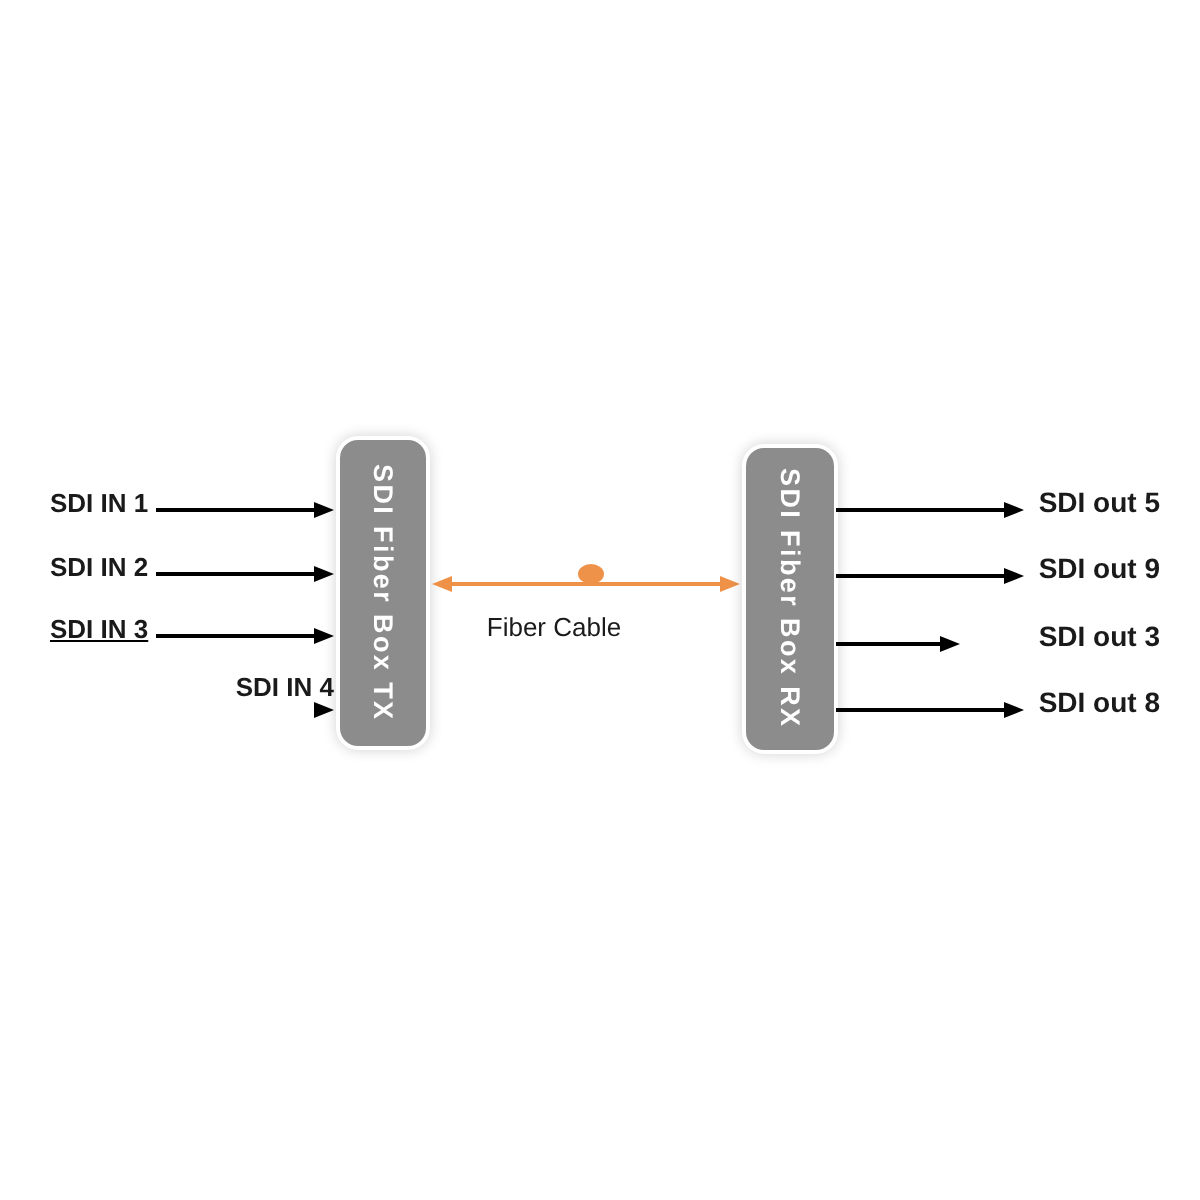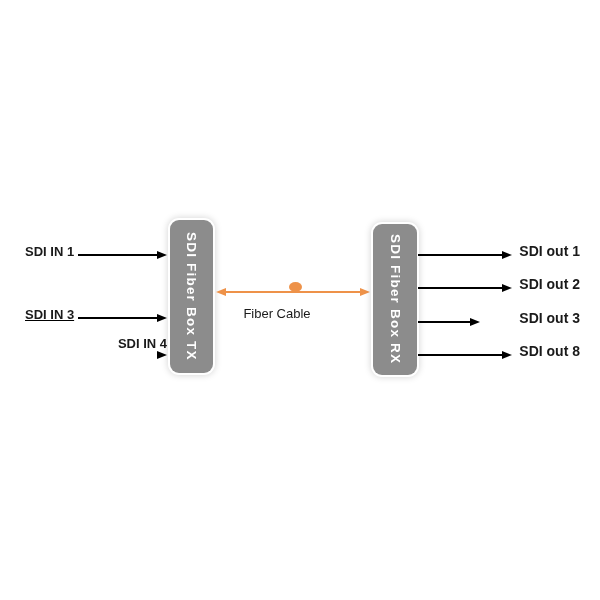--- a/index.html
+++ b/index.html
@@ -126,20 +126,27 @@
 
 <div class="canvas">
 
   <div class="io-row in in1">
     <span class="io-label">SDI IN 1</span>
     <span class="h-arrow">
       <span class="h-line"></span>
       <span class="head-right"></span>
     </span>
   </div>
+  <div class="io-row in in2">
+    <span class="io-label">SDI IN 2</span>
+    <span class="h-arrow">
+      <span class="h-line"></span>
+      <span class="head-right"></span>
+    </span>
+  </div>
   <div class="io-row in in3">
     <span class="io-label">SDI IN 3</span>
     <span class="h-arrow">
       <span class="h-line"></span>
       <span class="head-right"></span>
     </span>
   </div>
   <div class="io-row in in4">
     <span class="io-label">SDI IN 4</span>
     <span class="h-arrow">
@@ -162,28 +169,28 @@
 
   <div class="device-box rx">
     <span class="device-label">SDI Fiber Box RX</span>
   </div>
 
   <div class="io-row out out1">
     <span class="h-arrow">
       <span class="h-line"></span>
       <span class="head-right"></span>
     </span>
-    <span class="io-label">SDI out 1</span>
+    <span class="io-label">SDI out 5</span>
   </div>
   <div class="io-row out out2">
     <span class="h-arrow">
       <span class="h-line"></span>
       <span class="head-right"></span>
     </span>
-    <span class="io-label">SDI out 2</span>
+    <span class="io-label">SDI out 9</span>
   </div>
   <div class="io-row out out3">
     <span class="h-arrow">
       <span class="h-line"></span>
       <span class="head-right"></span>
     </span>
     <span class="io-label">SDI out 3</span>
   </div>
   <div class="io-row out out4">
     <span class="h-arrow">

